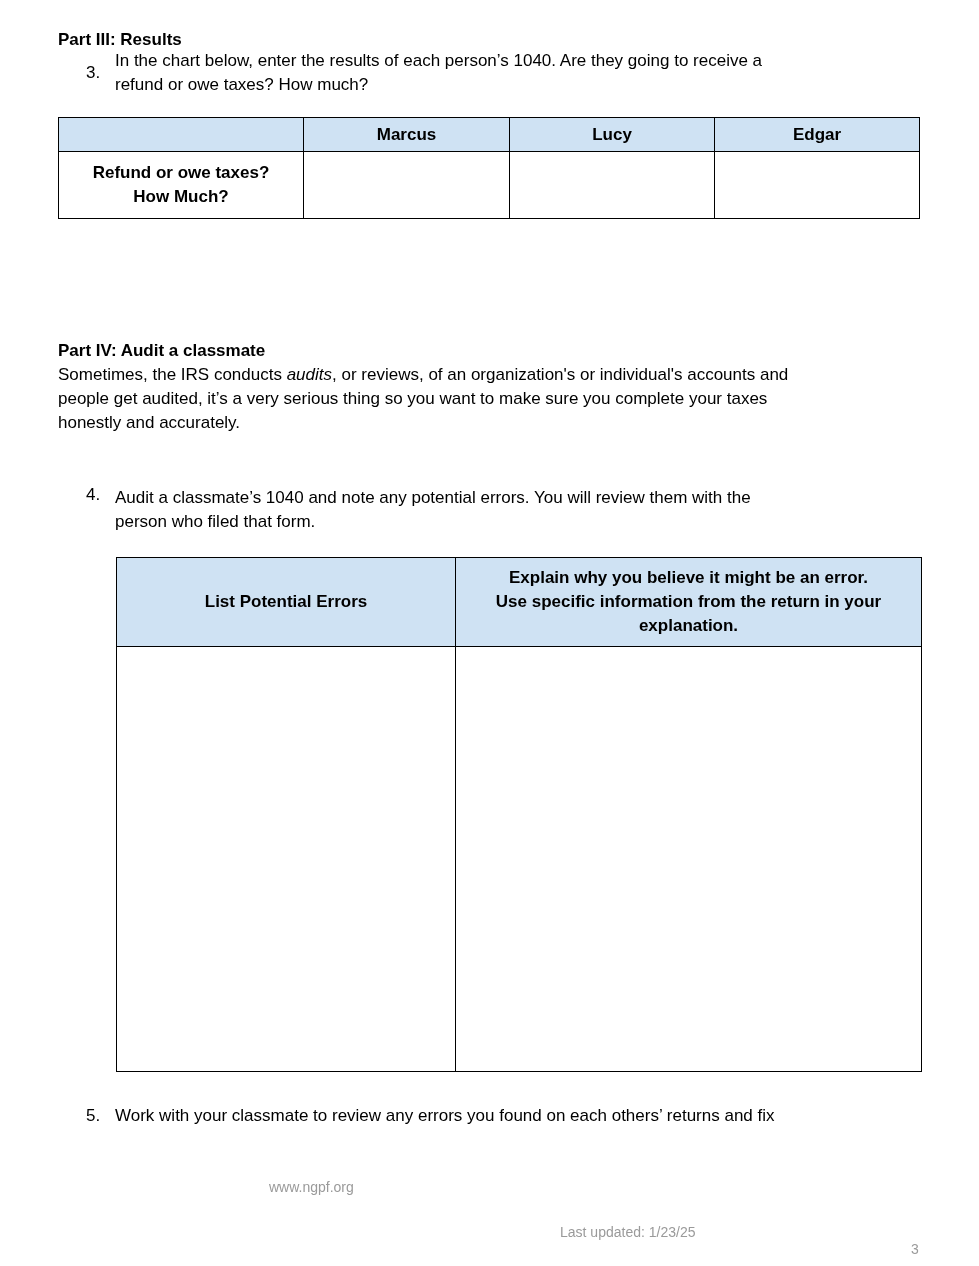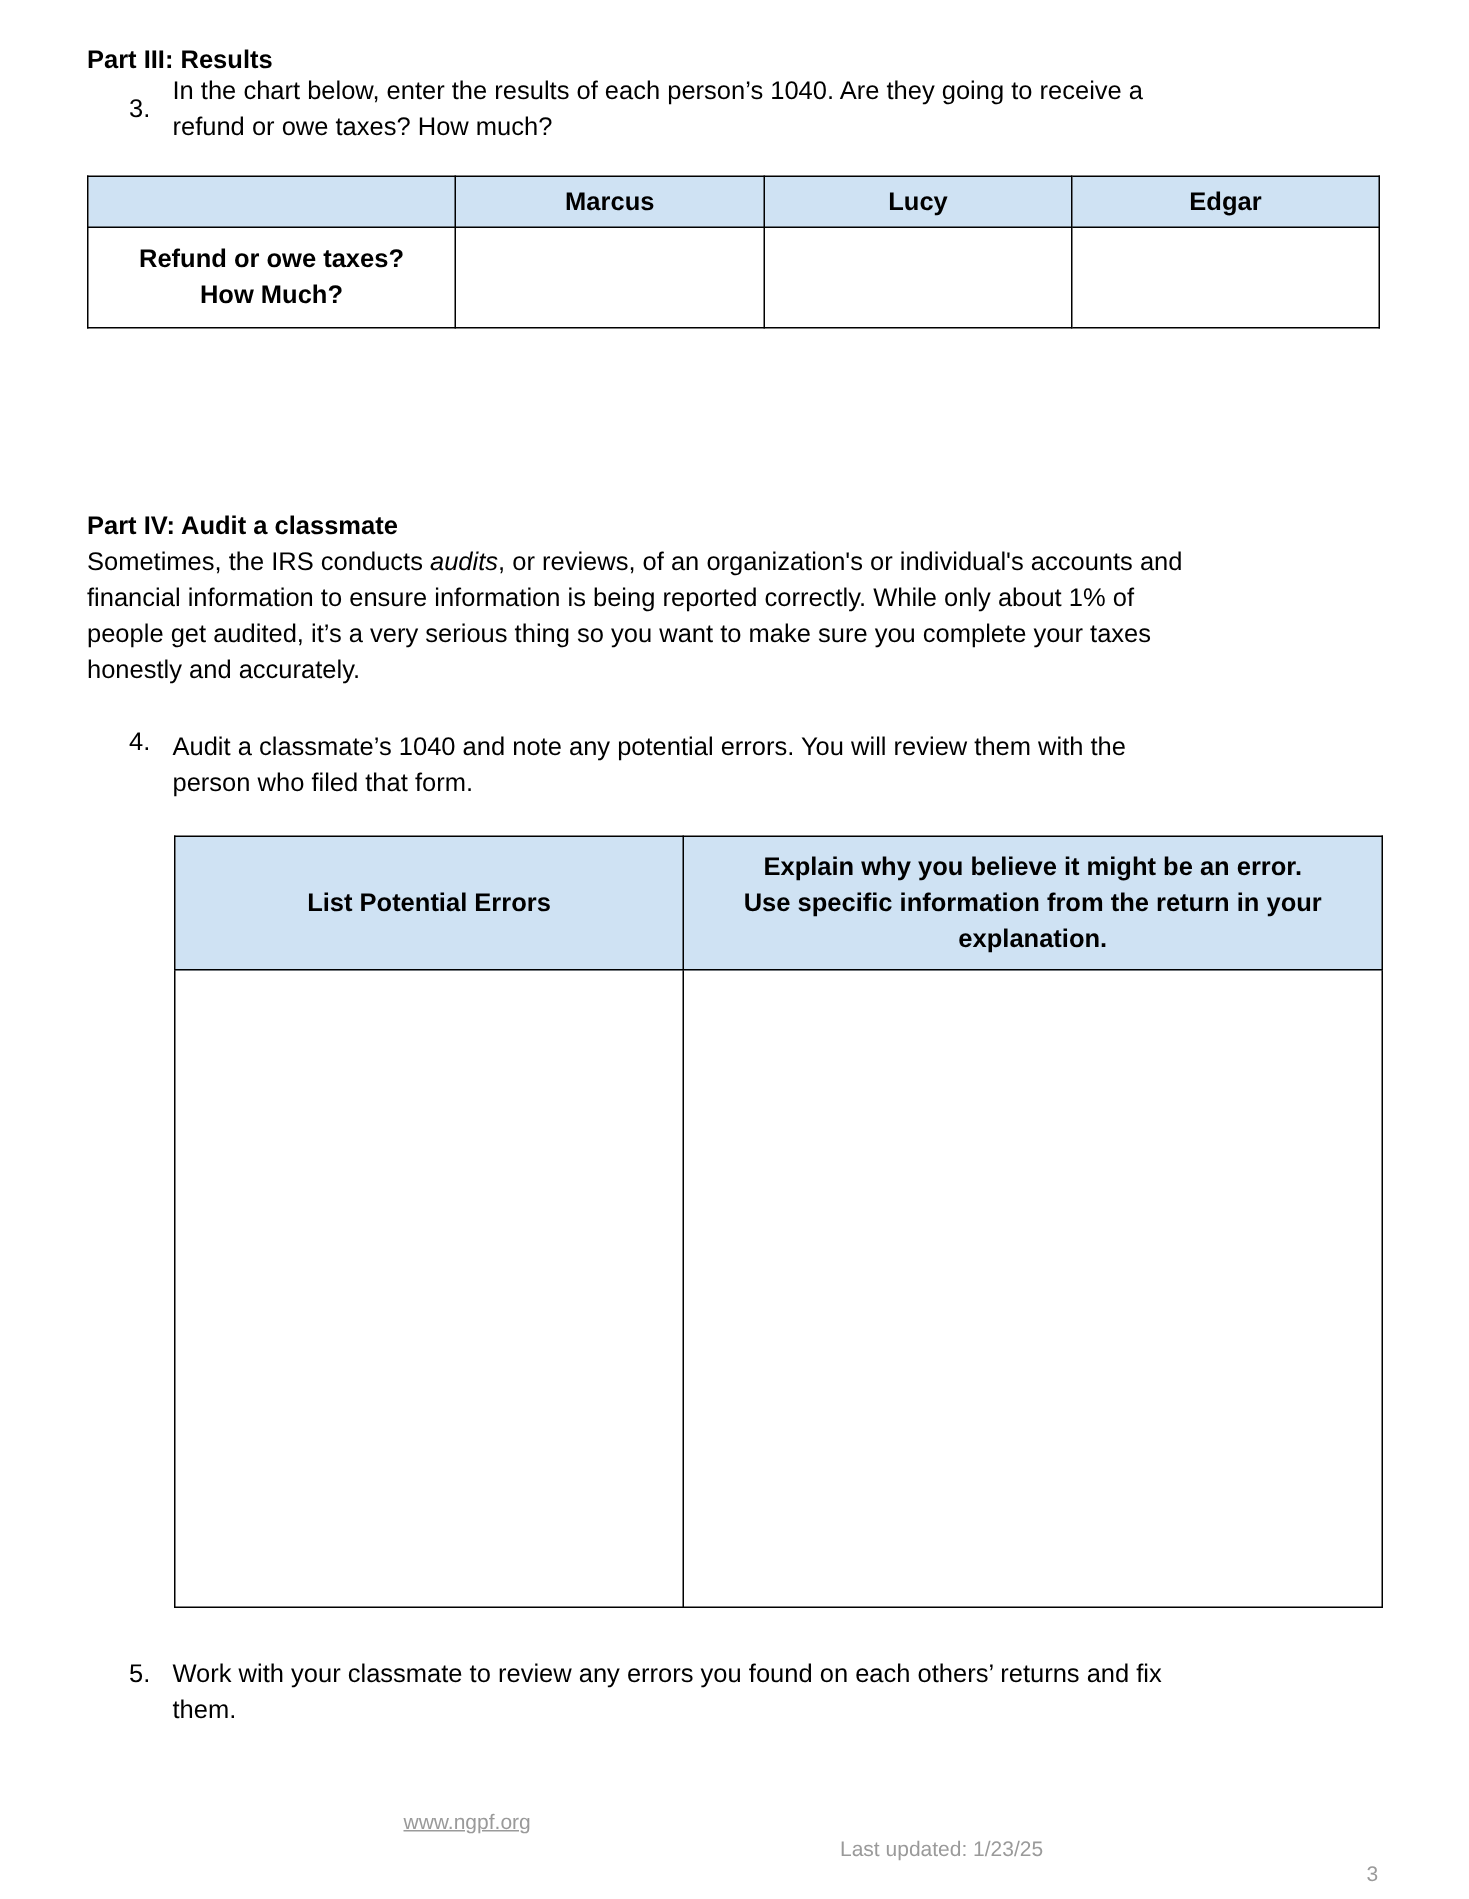--- a/index.html
+++ b/index.html
@@ -51,21 +51,20 @@
     <td></td>
     <td></td>
     <td></td>
   </tr>
 </tbody>
   </table>
 
 <div class="abs h" style="left:58px; top:341px;">Part IV: Audit a classmate</div>
 <div class="abs txt" style="left:58px; top:363px; width:880px;">
   <div><span>Sometimes, the IRS conducts </span><i>audits</i><span>, or reviews, of an organization's or individual's accounts and</span></div>
-  <div>financial information to ensure information is being reported correctly. While only about 1% of</div>
   <div>people get audited, it’s a very serious thing so you want to make sure you complete your taxes</div>
   <div>honestly and accurately.</div>
 </div>
 
 <div class="num txt" style="left:86px; top:483px;">4.</div>
 <div class="abs txt" style="left:115px; top:486px;">
   <div>Audit a classmate’s 1040 and note any potential errors. You will review them with the</div>
   <div>person who filed that form.</div>
 </div>
 
@@ -86,18 +85,17 @@
   <tr style="height:425px">
     <td></td>
     <td></td>
   </tr>
 </tbody>
   </table>
 
 <div class="num txt" style="left:86px; top:1104px;">5.</div>
 <div class="abs txt" style="left:115px; top:1104px;">
   <div>Work with your classmate to review any errors you found on each others’ returns and fix</div>
-  <div>them.</div>
 </div>
 
-<div class="footer" style="left:269px; top:1206px;text-decoration:underline;">www.ngpf.org</div>
+<div class="footer" style="left:269px; top:1179px;">www.ngpf.org</div>
 <div class="footer" style="left:560px; top:1224px;">Last updated: 1/23/25</div>
 <div class="footer" style="left:911px; top:1241px;">3</div>
 
 </body></html>

